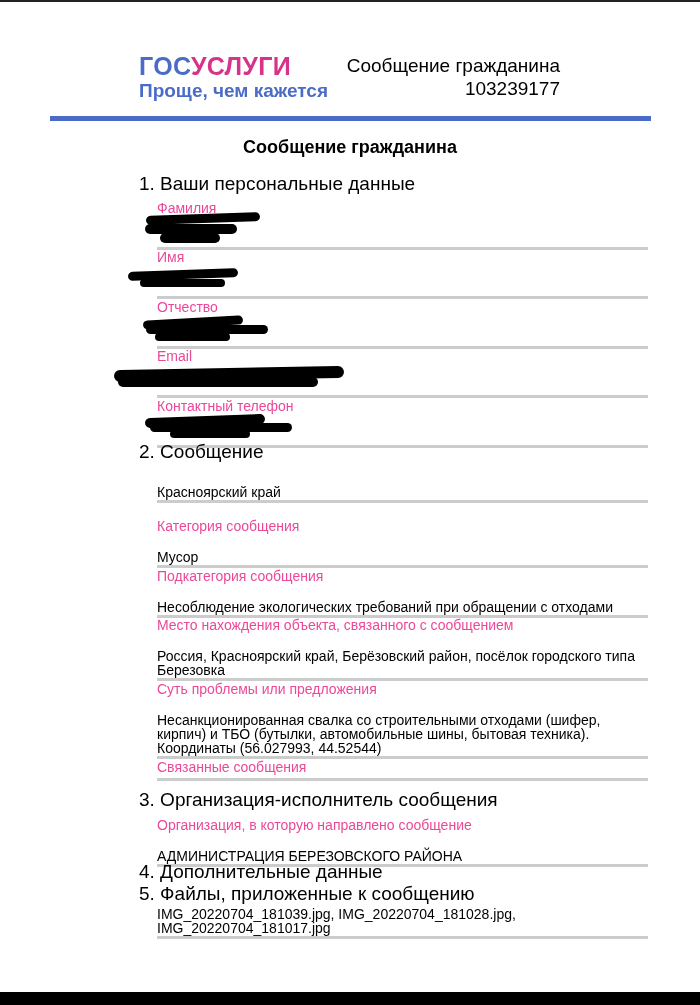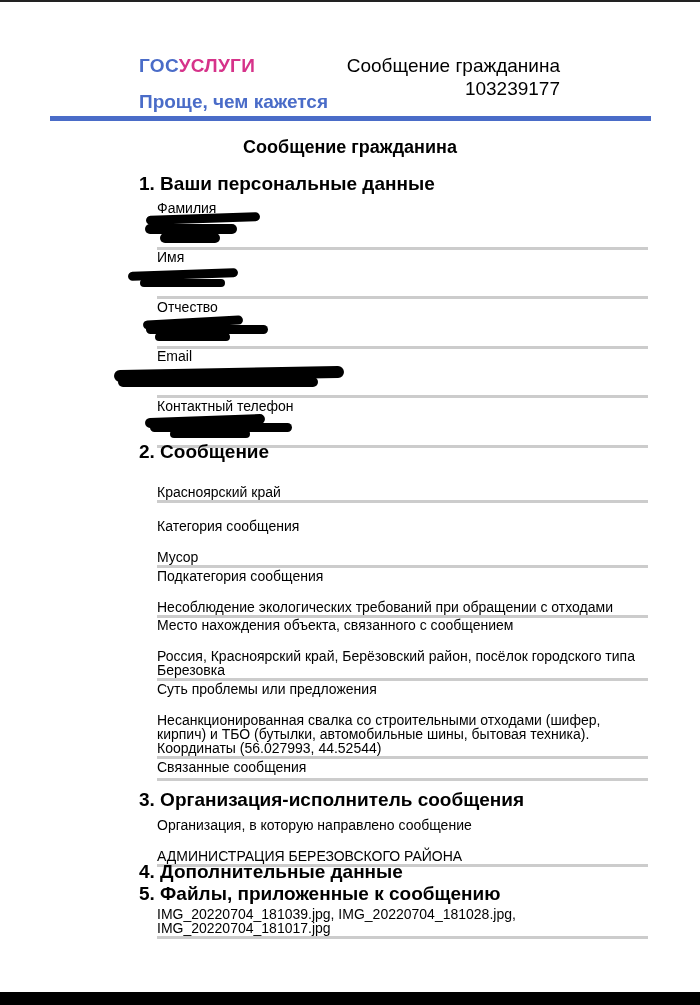--- a/index.html
+++ b/index.html
@@ -4,37 +4,37 @@
 <style>
   html, body { margin: 0; padding: 0; }
   body {
     width: 700px; height: 1005px; position: relative; overflow: hidden;
     background: #ffffff; font-family: "Liberation Sans", sans-serif; color: #000;
   }
   .top-edge { position: absolute; left: 0; top: 0; width: 700px; height: 2px; background: #222; }
   .bottom-bar { position: absolute; left: 0; top: 992px; width: 700px; height: 13px; background: #000; }
 
   .logo { position: absolute; left: 139px; top: 54px; }
-  .logo-main { font-size: 19px; font-weight: bold; letter-spacing: 0.3px; line-height: 24px; }
+  .logo-main { font-size: 25px; font-weight: bold; letter-spacing: 0.3px; line-height: 24px; }
   .logo-gos { color: #4a6cc8; }
   .logo-uslugi { color: #d6338a; }
-  .logo-slogan { font-size: 19px; font-weight: bold; color: #4a6cc8; line-height: 24px; margin-top: 12px; }
+  .logo-slogan { font-size: 19px; font-weight: bold; color: #4a6cc8; line-height: 24px; margin-top: 1px; }
 
   .doc-head { position: absolute; right: 140px; top: 54px; text-align: right; }
   .doc-head div { font-size: 19px; line-height: 23px; }
 
   .divider { position: absolute; left: 50px; top: 116px; width: 601px; height: 5px; background: #4a6cc8; }
 
   .title { position: absolute; left: 0; width: 700px; top: 137px; text-align: center;
     font-size: 18px; font-weight: bold; }
 
-  .section-h { position: absolute; left: 139px; font-size: 19px; font-weight: bold; line-height: 22px; }
+  .section-h { position: absolute; left: 139px; font-size: 19px; font-weight: normal; line-height: 22px; }
 
   .field { position: absolute; left: 157px; width: 491px; }
-  .field-label { font-size: 14px; color: #000000; line-height: 16px; }
+  .field-label { font-size: 14px; color: #ec4899; line-height: 16px; }
   .field-value { font-size: 14px; line-height: 14px; margin-top: 16px; min-height: 14px; }
   .field-line { height: 3px; background: #cccccc; margin-top: 1px; }
 
   .redact { position: absolute; background: #000; border-radius: 10px; }
 
   .files { position: absolute; left: 157px; width: 491px; top: 907px; }
   .files .field-value { margin-top: 0; }
 </style>
 </head>
 <body>

